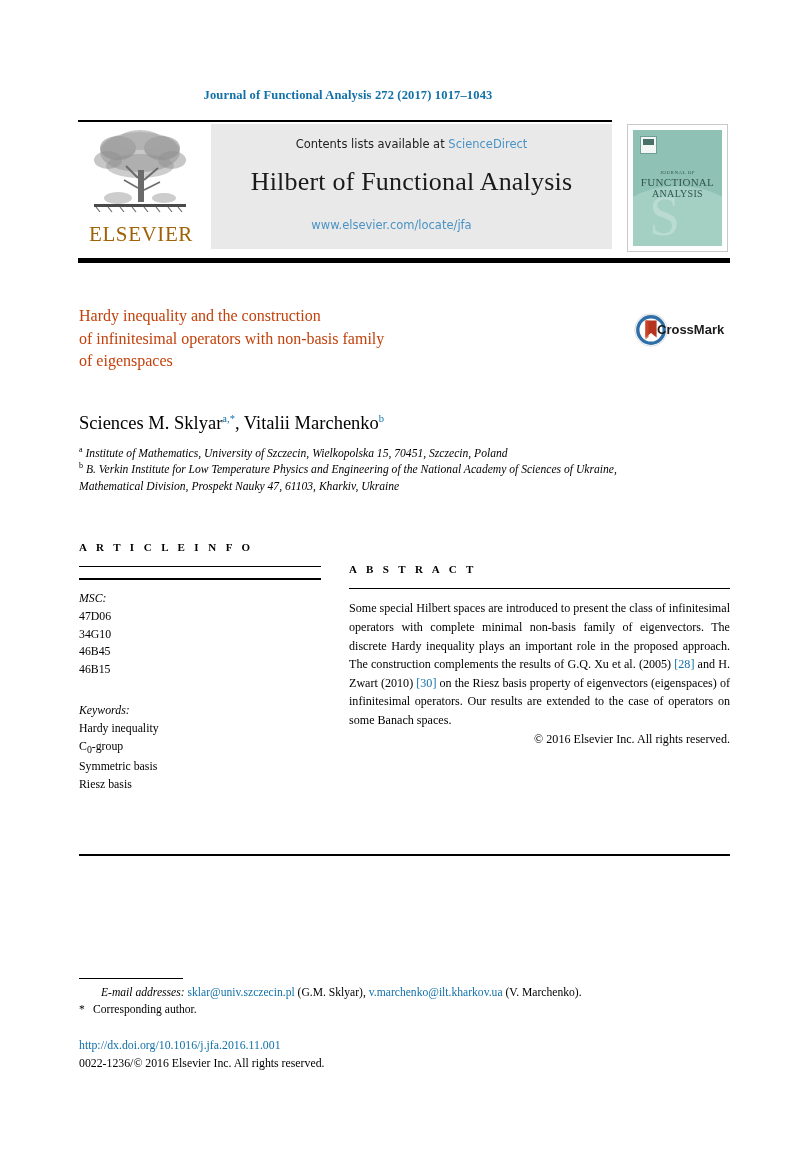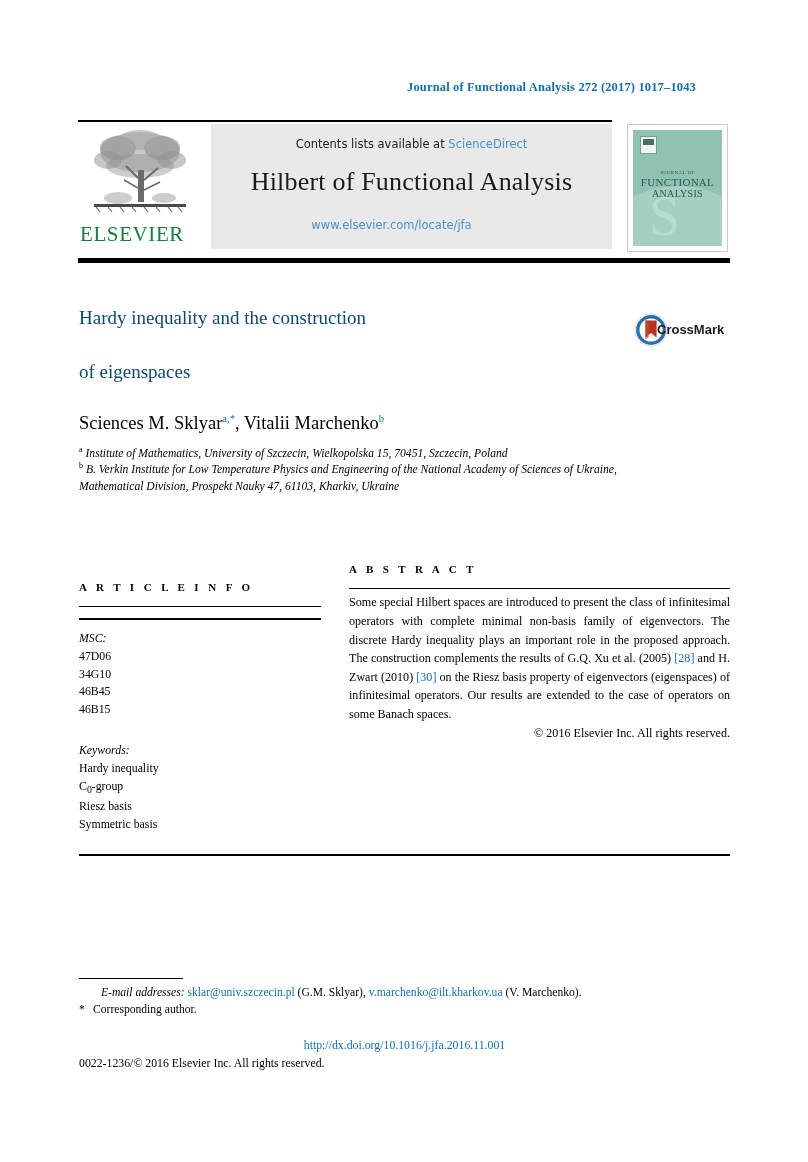--- a/index.html
+++ b/index.html
@@ -18,24 +18,24 @@
   .page {
     position: absolute;
     inset: 0;
     width: 808px;
     height: 1162px;
   }
 
   
   .runhead {
     position: absolute;
-    top: 80px;
+    top: 88px;
     left: 0;
     width: 696px;
-    text-align: right;
+    text-align: center;
     font-family: "Liberation Serif", serif;
     font-weight: bold;
     font-size: 12.5px;
     letter-spacing: 0.15px;
     color: #1270a8;
   }
 
   
   .masthead {
     position: absolute;
@@ -64,24 +64,25 @@
     left: 8px;
     top: 0;
     width: 104px;
     height: 92px;
   }
   .elsevier-word {
     position: absolute;
     left: 0;
     top: 96px;
     width: 122px;
+    text-align: center;
     font-family: "Liberation Serif", serif;
     font-size: 21px;
     letter-spacing: 0.6px;
-    color: #15803d;
+    color: #a16207;
     font-weight: normal;
   }
   .graybox {
     position: absolute;
     left: 133px;
     top: 4px;
     width: 401px;
     height: 125px;
     background: #e9e9e9;
   }
@@ -201,23 +202,23 @@
     background: #000;
   }
 
   
   .article-title {
     position: absolute;
     left: 79px;
     top: 305px;
     width: 510px;
     font-family: "Liberation Serif", serif;
-    font-size: 19px;
+    font-size: 16px;
     line-height: 1.42;
-    color: #0c4a6e;
+    color: #c2410c;
   }
   .crossmark {
     position: absolute;
     left: 634px;
     top: 313px;
     width: 96px;
     height: 34px;
   }
   .cm-circle {
     position: absolute;
@@ -267,21 +268,21 @@
     font-size: 8px;
     vertical-align: super;
     line-height: 0;
   }
   .affils p { margin: 0; }
 
   
   .col-left {
     position: absolute;
     left: 79px;
-    top: 581px;
+    top: 541px;
     width: 242px;
   }
   .col-right {
     position: absolute;
     left: 349px;
     top: 563px;
     width: 381px;
   }
   .sec-head {
     font-family: "Liberation Serif", serif;
@@ -307,21 +308,21 @@
   }
   .info-body p { margin: 0; }
   .hr-sub {
     height: 1.3px;
     background: #000;
     margin: 11px 0 10px 0;
   }
   .block-gap { height: 14px; }
 
   .abstract-body {
-    margin-top: 4px;
+    margin-top: 10px;
     font-family: "Liberation Serif", serif;
     font-size: 12.1px;
     line-height: 1.54;
     text-align: justify;
     color: #000;
   }
   .abstract-body .ref {
     color: #1270a8;
   }
   .copyline {
@@ -379,21 +380,20 @@
     left: 79px;
     top: 1037px;
     width: 651px;
     font-family: "Liberation Serif", serif;
     font-size: 11.8px;
     line-height: 1.5;
   }
   .doi-link {
     color: #1270a8;
     text-decoration: none;
-    text-align: center;
   }
   .issn-line {
     color: #000;
   }
 </style>
 </head>
 <body>
 
 <div class="page">
 
@@ -449,21 +449,21 @@
           <span class="l3">ANALYSIS</span>
         </div>
       </div>
     </div>
   </div>
 
   <div class="thick-rule"></div>
 
   <div class="article-title">
     <span>Hardy inequality and the construction</span><br>
-    <br>
+    <span>of infinitesimal operators with non-basis family</span><br>
     <span>of eigenspaces</span>
   </div>
 
   <div class="crossmark">
     <div class="cm-circle">
       <svg width="34" height="34" viewBox="0 0 34 34" xmlns="http://www.w3.org/2000/svg">
         <circle cx="17" cy="17" r="16.2" fill="#ffffff" stroke="#dcdcdc" stroke-width="1"></circle>
         <circle cx="17" cy="17" r="13.2" fill="none" stroke="#2f6fa8" stroke-width="3.4"></circle>
         <path d="M11.4 7.6 h11.2 v16.8 l-5.6 -4.4 l-5.6 4.4 Z" fill="#b5341f"></path>
         <path d="M11.4 7.6 h3.2 v16.3 l-3.2 2.5 Z" fill="#cf4a2a" opacity="0.75"></path>
@@ -490,22 +490,22 @@
       <p>47D06</p>
       <p>34G10</p>
       <p>46B45</p>
       <p>46B15</p>
     </div>
     <div class="block-gap"></div>
     <div class="info-body">
       <p class="lbl">Keywords:</p>
       <p>Hardy inequality</p>
       <p><span>C</span><sub>0</sub><span>-group</span></p>
+      <p>Symmetric basis</p>
       <p>Riesz basis</p>
-      <p>Symmetric basis</p>
     </div>
   </div>
 
   <div class="col-right">
     <div class="sec-head">A B S T R A C T</div>
     <div class="hr-thin"></div>
     <div class="abstract-body"><span>Some special Hilbert spaces are introduced to present the class of infinitesimal operators with complete minimal non-basis family of eigenvectors. The discrete Hardy inequality plays an important role in the proposed approach. The construction complements the results of G.Q. Xu et al. (2005) </span><span class="ref">[28]</span><span> and H. Zwart (2010) </span><span class="ref">[30]</span><span> on the Riesz basis property of eigenvectors (eigenspaces) of infinitesimal operators. Our results are extended to the case of operators on some Banach spaces.</span></div>
     <div class="copyline">© 2016 Elsevier Inc. All rights reserved.</div>
   </div>
 

